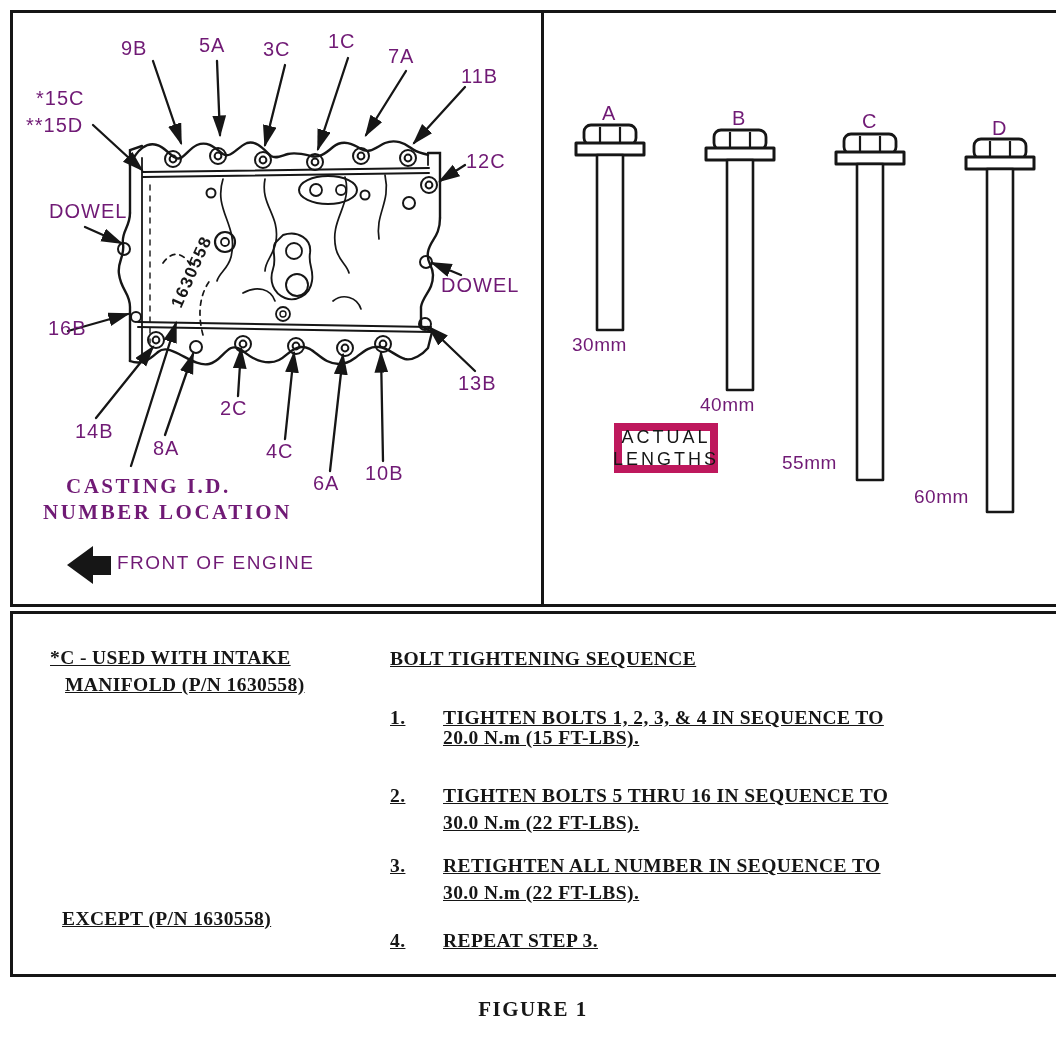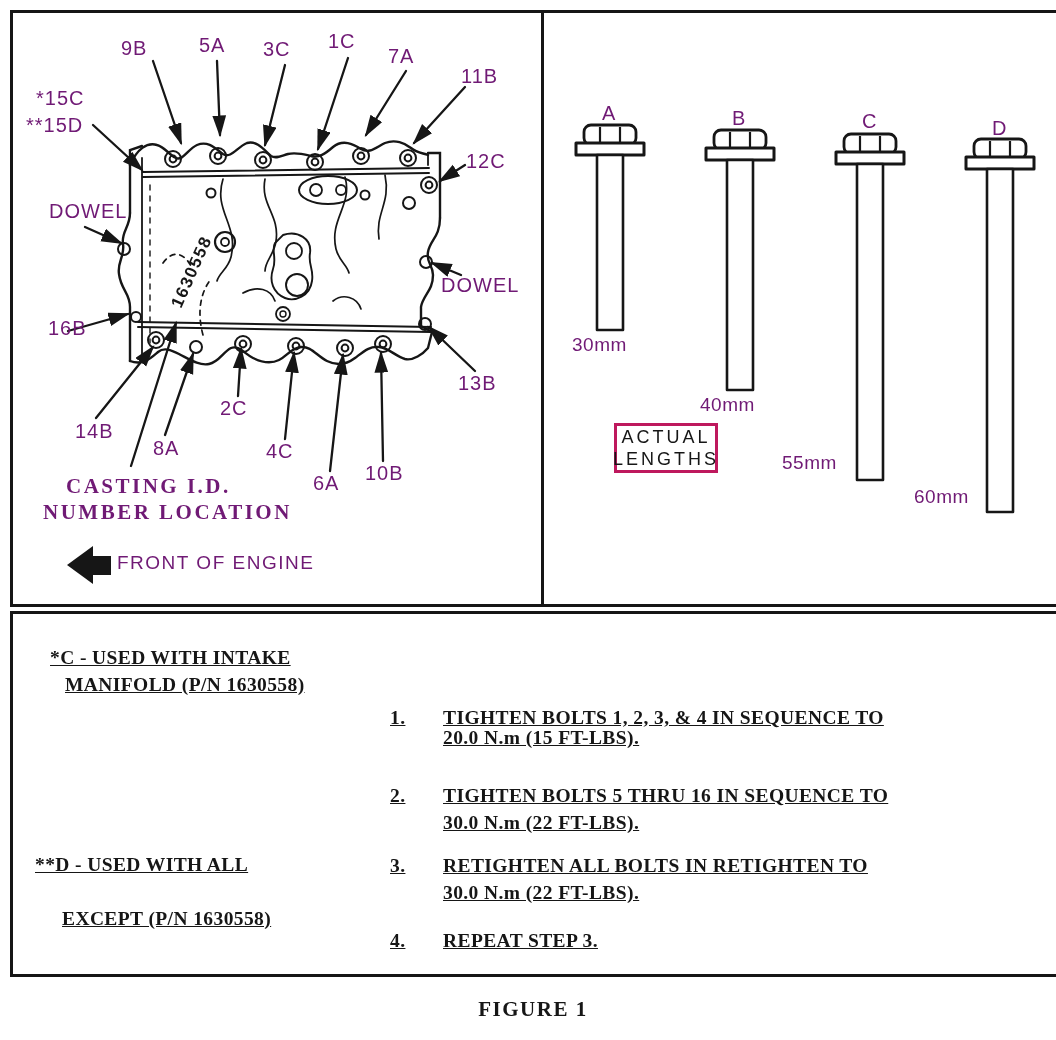--- a/index.html
+++ b/index.html
@@ -21,21 +21,21 @@
     white-space:nowrap;line-height:1;
   }
   .serifcap{
     font-family:"Liberation Serif",serif;font-size:21px;letter-spacing:2.5px;
     font-weight:600;
   }
   .front-label{font-size:19px;letter-spacing:1.5px;}
   .lenlabel{font-size:19px;letter-spacing:0.5px;}
   #actual-box{
     position:absolute;left:70px;top:410px;width:104px;height:50px;
-    border:3px solid #be185d;display:flex;flex-direction:column;align-items:center;
+    border:8px solid #be185d;display:flex;flex-direction:column;align-items:center;
     justify-content:center;font-size:18px;letter-spacing:3px;line-height:1.25;
     box-sizing:border-box;
   }
   .notetext,.steptext{
     font-family:"Liberation Serif",serif;font-size:19.5px;font-weight:600;
     letter-spacing:0.4px;color:#161616;line-height:27px;white-space:nowrap;text-decoration:underline;
   }
   .abs{position:absolute;}
   #figure-caption{
     position:absolute;left:0;top:997px;width:1066px;text-align:center;
@@ -251,33 +251,33 @@
     <div id="actual-box">
       <span>ACTUAL</span>
       <span>LENGTHS</span>
     </div>
   </div>
 </div>
 
 <div id="bottom-section" class="section">
   <div class="abs notetext" style="left:37px;top:30px">*C - USED WITH INTAKE</div>
   <div class="abs notetext" style="left:52px;top:57px">MANIFOLD (P/N 1630558)</div>
-  <div class="abs notetext" style="left:22px;top:237px">**D - USED WITH ALL</div>
   <div class="abs notetext" style="left:49px;top:291px">EXCEPT (P/N 1630558)</div>
 
+  <div class="abs steptext" style="left:377px;top:31px">BOLT TIGHTENING SEQUENCE</div>
 
   <div class="abs steptext" style="left:377px;top:90px">1.</div>
   <div class="abs steptext" style="left:430px;top:90px">TIGHTEN BOLTS 1, 2, 3, &amp; 4 IN SEQUENCE TO</div>
   <div class="abs steptext" style="left:430px;top:110px">20.0 N.m (15 FT-LBS).</div>
 
   <div class="abs steptext" style="left:377px;top:168px">2.</div>
   <div class="abs steptext" style="left:430px;top:168px">TIGHTEN BOLTS 5 THRU 16 IN SEQUENCE TO</div>
   <div class="abs steptext" style="left:430px;top:195px">30.0 N.m (22 FT-LBS).</div>
 
   <div class="abs steptext" style="left:377px;top:238px">3.</div>
-  <div class="abs steptext" style="left:430px;top:238px">RETIGHTEN ALL BOLTS IN RETIGHTEN TO</div>
+  <div class="abs steptext" style="left:430px;top:238px">RETIGHTEN ALL NUMBER IN SEQUENCE TO</div>
   <div class="abs steptext" style="left:430px;top:265px">30.0 N.m (22 FT-LBS).</div>
 
   <div class="abs steptext" style="left:377px;top:313px">4.</div>
   <div class="abs steptext" style="left:430px;top:313px">REPEAT STEP 3.</div>
 </div>
 
 <div id="figure-caption">FIGURE 1</div>
 
 </body></html>

